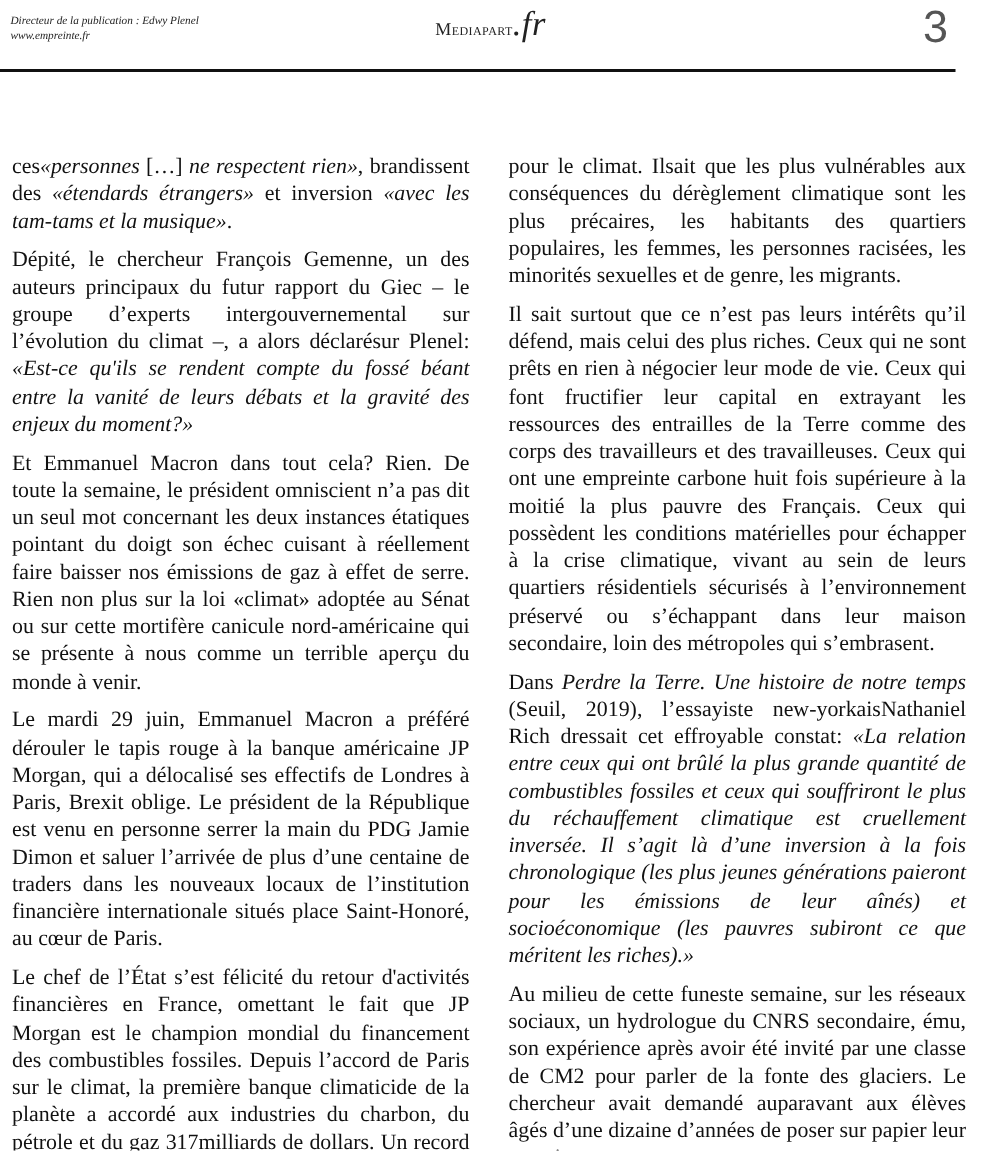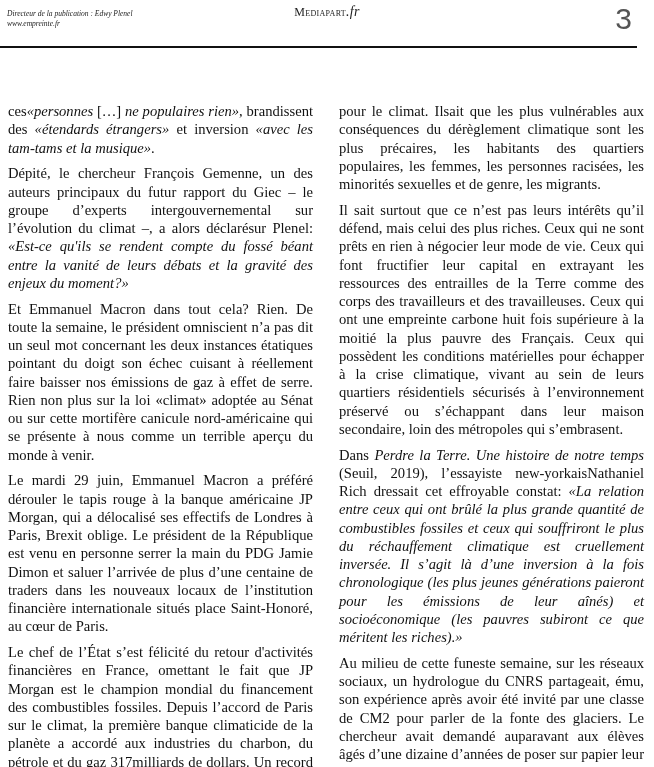--- a/index.html
+++ b/index.html
@@ -39,21 +39,21 @@
       font-size: 15px;
       letter-spacing: 0.3px;
       color: #222;
     }
     .masthead .brand {
       font-variant: small-caps;
       font-size: 12px;
     }
     .masthead .tld {
       font-style: italic;
-      font-size: 14px;
+      font-size: 23px;
     }
     .page-number {
       position: absolute;
       right: 22px;
       top: 2px;
       font-family: "Liberation Sans", "DejaVu Sans", sans-serif;
       font-size: 30px;
       color: #555;
       font-weight: normal;
     }
@@ -88,34 +88,34 @@
   <div class="director">
     <div>Directeur de la publication : Edwy Plenel</div>
     <div>www.empreinte.fr</div>
   </div>
   <div class="masthead"><span class="brand">Mediapart</span><span class="tld">.fr</span></div>
   <div class="page-number">3</div>
   <div class="rule"></div>
 </div>
 
 <div class="col col-left">
-  <p><span>ces</span><i>«personnes</i><span> […] </span><i>ne populaires rien»</i><span>, brandissent des </span><i>«étendards étrangers»</i><span> et inversion </span><i>«avec les tam-tams et la musique»</i><span>.</span></p>
+  <p><span>ces</span><i>«personnes</i><span> […] </span><i>ne respectent rien»</i><span>, brandissent des </span><i>«étendards étrangers»</i><span> et inversion </span><i>«avec les tam-tams et la musique»</i><span>.</span></p>
 
   <p><span>Dépité, le chercheur François Gemenne, un des auteurs principaux du futur rapport du Giec – le groupe d’experts intergouvernemental sur l’évolution du climat –, a alors </span><b>déclaré</b><span>sur Plenel: </span><i>«Est-ce qu'ils se rendent compte du fossé béant entre la vanité de leurs débats et la gravité des enjeux du moment?»</i></p>
 
   <p>Et Emmanuel Macron dans tout cela? Rien. De toute la semaine, le président omniscient n’a pas dit un seul mot concernant les deux instances étatiques pointant du doigt son échec cuisant à réellement faire baisser nos émissions de gaz à effet de serre. Rien non plus sur la loi «climat» adoptée au Sénat ou sur cette mortifère canicule nord-américaine qui se présente à nous comme un terrible aperçu du monde à venir.</p>
 
   <p>Le mardi 29 juin, Emmanuel Macron a préféré dérouler le tapis rouge à la banque américaine JP Morgan, qui a délocalisé ses effectifs de Londres à Paris, Brexit oblige. Le président de la République est venu en personne serrer la main du PDG Jamie Dimon et saluer l’arrivée de plus d’une centaine de traders dans les nouveaux locaux de l’institution financière internationale situés place Saint-Honoré, au cœur de Paris.</p>
 
   <p>Le chef de l’État s’est félicité du retour d'activités financières en France, omettant le fait que JP Morgan est le champion mondial du financement des combustibles fossiles. Depuis l’accord de Paris sur le climat, la première banque climaticide de la planète a accordé aux industries du charbon, du pétrole et du gaz 317milliards de dollars. Un record absolu.</p>
 
 </div>
 
 <div class="col col-right">
   <p>pour le climat. Ilsait que les plus vulnérables aux conséquences du dérèglement climatique sont les plus précaires, les habitants des quartiers populaires, les femmes, les personnes racisées, les minorités sexuelles et de genre, les migrants.</p>
 
   <p><span>Il sait surtout que ce n’est pas leurs intérêts qu’il défend, mais celui des plus riches. Ceux qui ne sont prêts en rien à négocier leur mode de vie. Ceux qui font fructifier leur capital en extrayant les ressources des entrailles de la Terre comme des corps des travailleurs et des travailleuses. Ceux qui ont une empreinte carbone </span><b>huit fois supérieure</b><span> à la moitié la plus pauvre des Français. Ceux qui possèdent les conditions matérielles pour échapper à la crise climatique, vivant au sein de leurs quartiers résidentiels sécurisés à l’environnement préservé ou s’échappant dans leur maison secondaire, loin des métropoles qui s’embrasent.</span></p>
 
   <p><span>Dans </span><i>Perdre la Terre. Une histoire de notre temps</i><span> (Seuil, 2019), l’essayiste new-yorkaisNathaniel Rich dressait cet effroyable constat: </span><i>«La relation entre ceux qui ont brûlé la plus grande quantité de combustibles fossiles et ceux qui souffriront le plus du réchauffement climatique est cruellement inversée. Il s’agit là d’une inversion à la fois chronologique (les plus jeunes générations paieront pour les émissions de leur aînés) et socioéconomique (les pauvres subiront ce que méritent les riches).»</i></p>
 
-  <p><span>Au milieu de cette funeste semaine, sur les réseaux sociaux, un hydrologue du CNRS </span><b>partageait</b><span>, ému, son expérience après avoir été invité par une classe de CM2 pour parler de la fonte des glaciers. Le chercheur avait demandé auparavant aux élèves âgés d’une dizaine d’années de poser sur papier leur question.</span></p>
+  <p><span>Au milieu de cette funeste semaine, sur les réseaux sociaux, un hydrologue du CNRS </span><b>secondaire</b><span>, ému, son expérience après avoir été invité par une classe de CM2 pour parler de la fonte des glaciers. Le chercheur avait demandé auparavant aux élèves âgés d’une dizaine d’années de poser sur papier leur question.</span></p>
 
 </div>
 
 </body></html>

